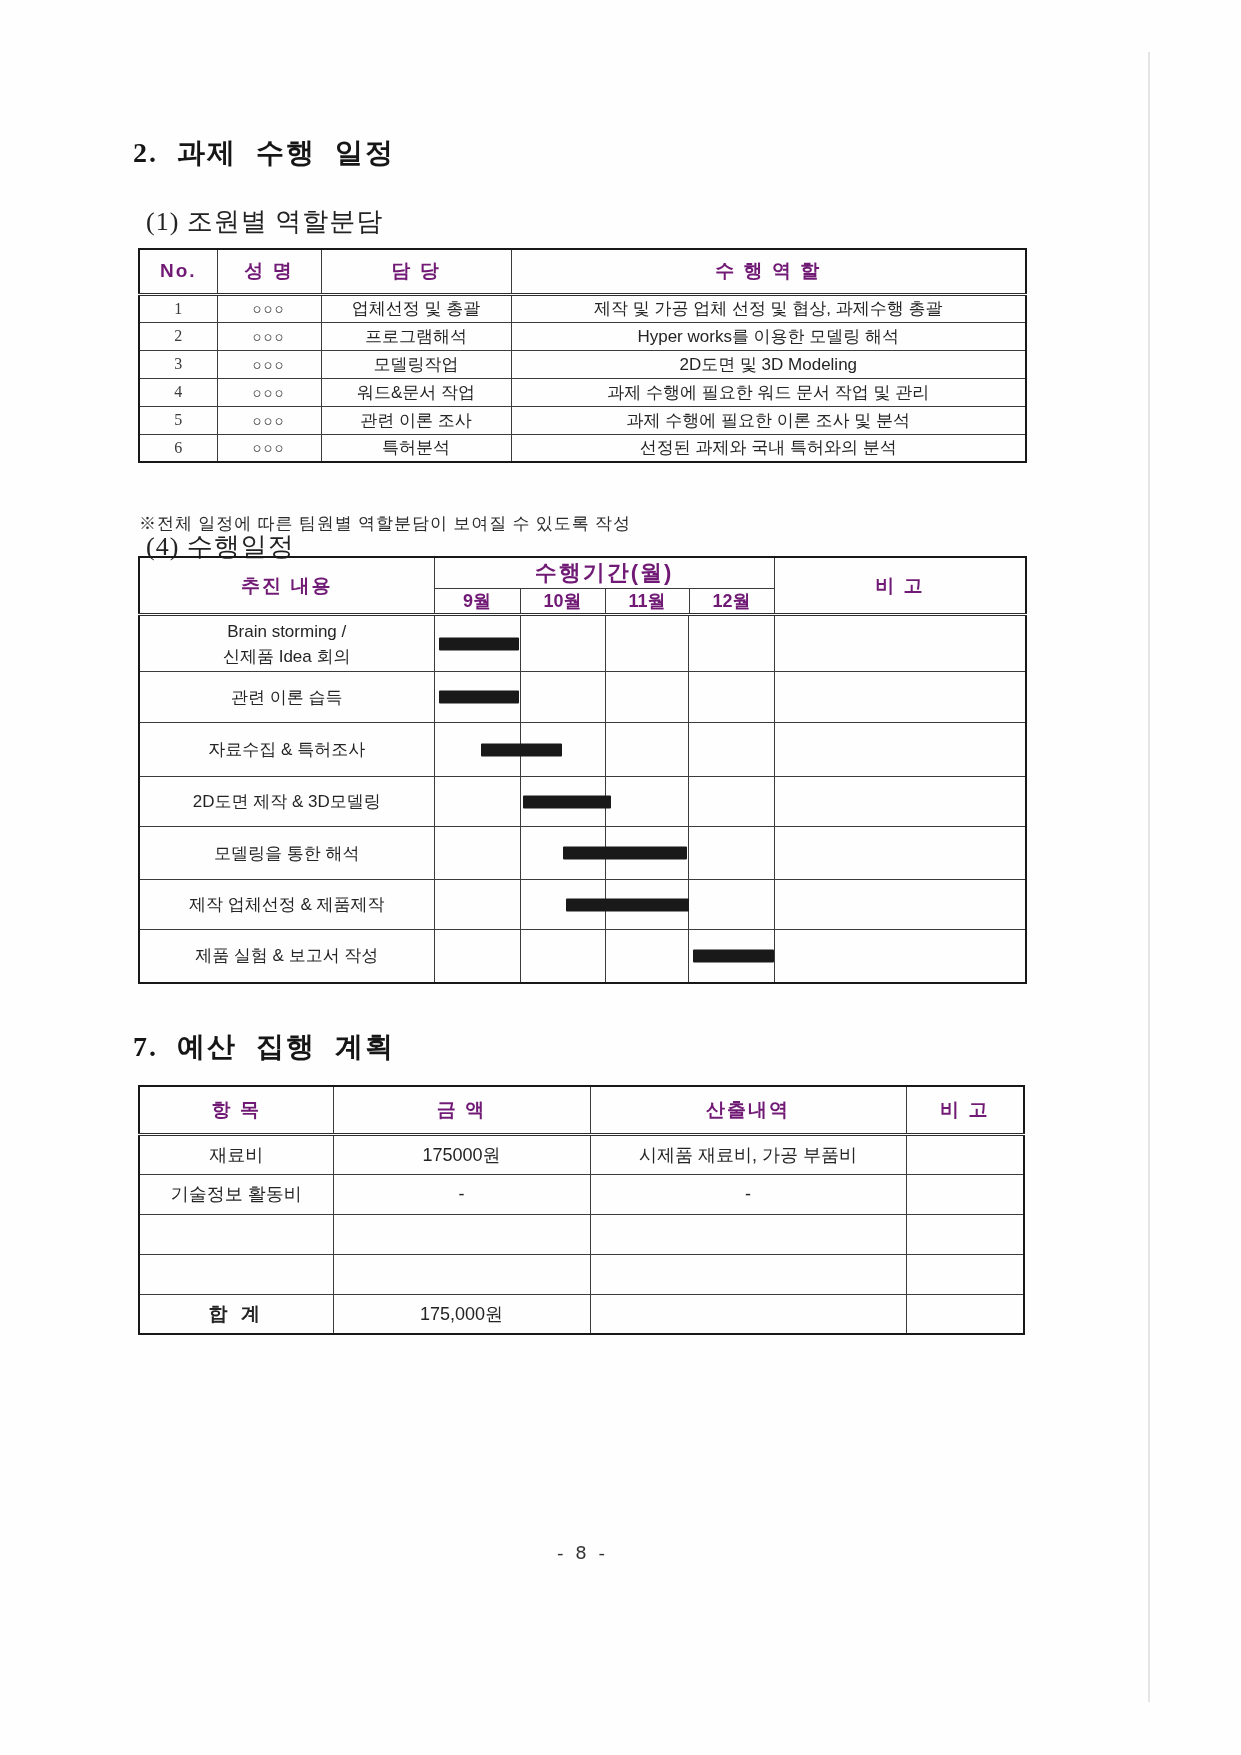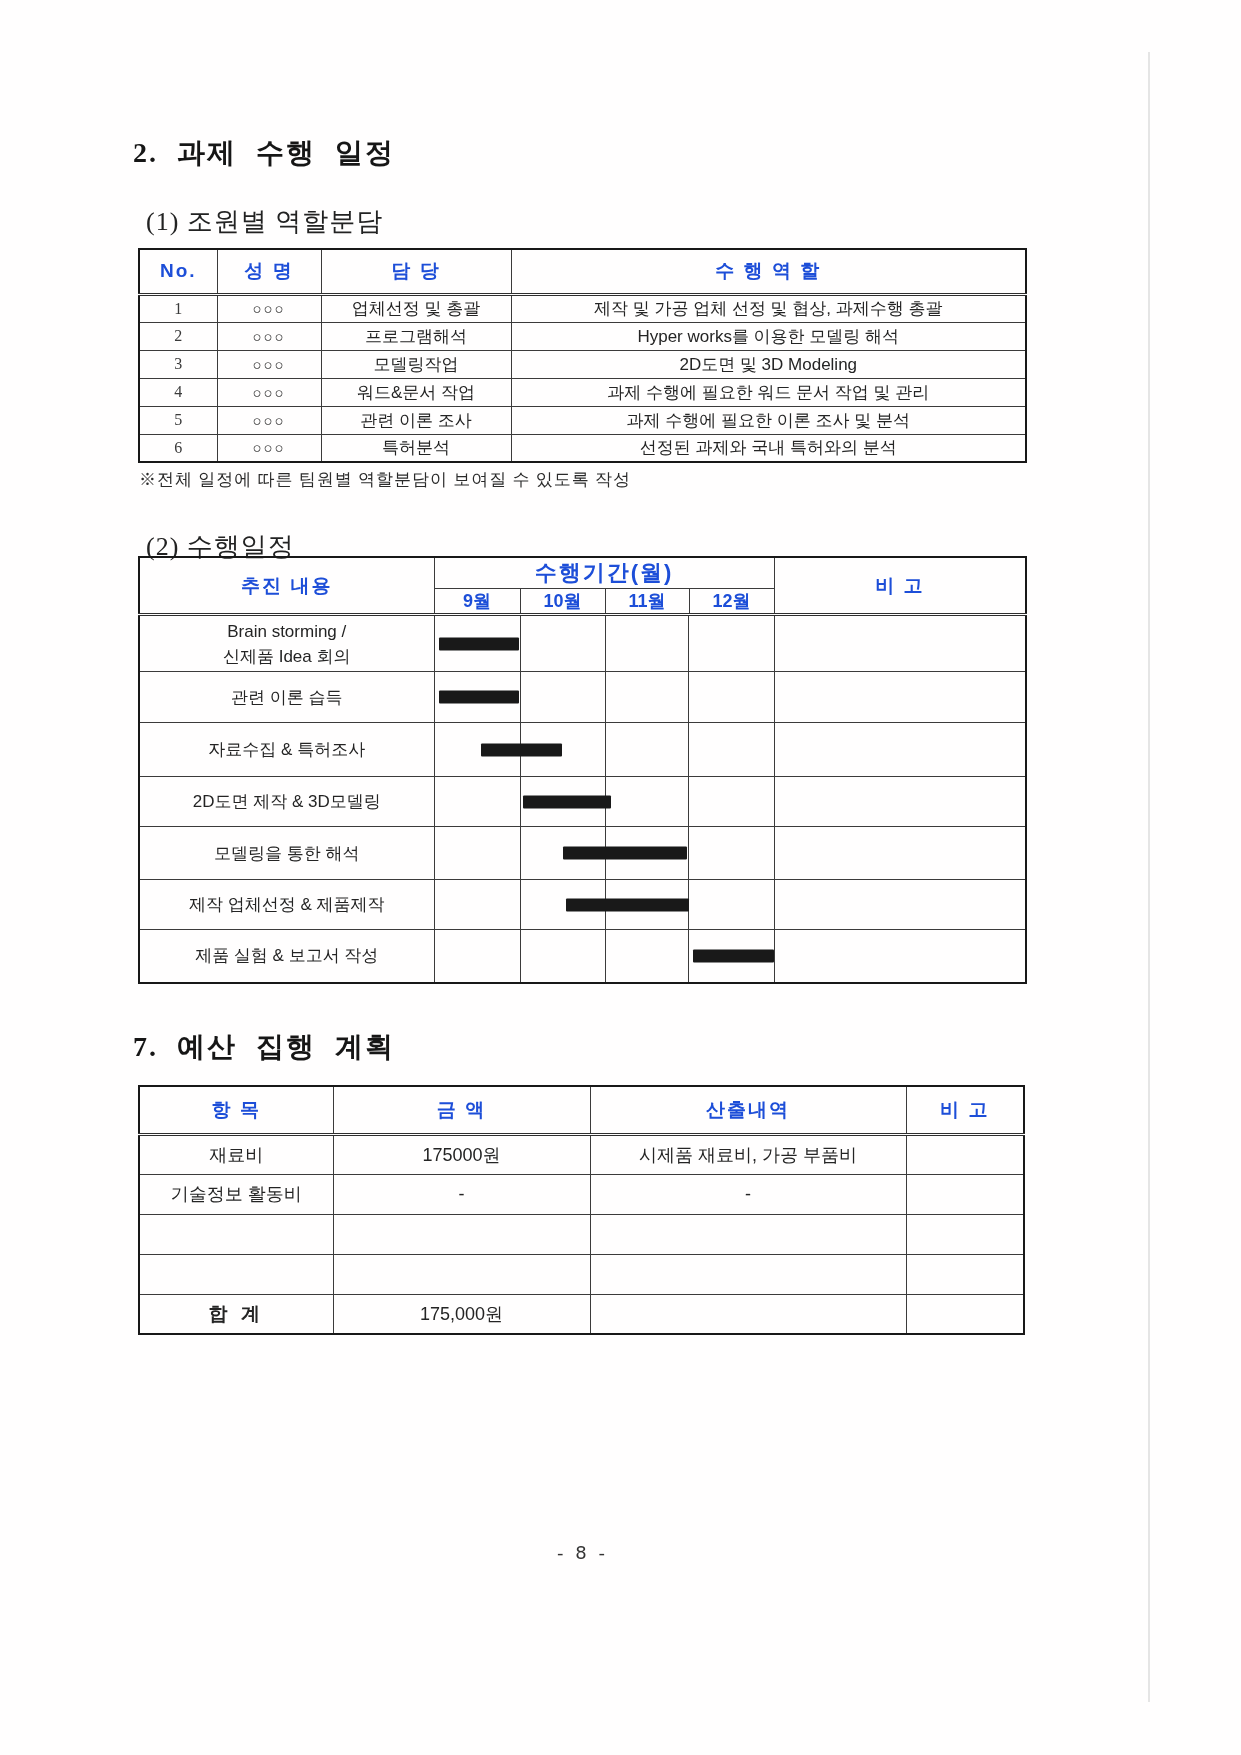--- a/index.html
+++ b/index.html
@@ -14,27 +14,27 @@
   .sec-title {
     position:absolute; font-family:"Liberation Serif", serif;
     font-size:28px; font-weight:700; letter-spacing:2px; word-spacing:10px; color:#161616;
   }
   .sub-title {
     position:absolute; font-family:"Liberation Serif", serif;
     font-size:26px; font-weight:400; letter-spacing:1px; color:#222;
   }
   .note-line {
     position:absolute; font-family:"Liberation Serif", serif;
-    font-size:17px; letter-spacing:1px; color:#2a2a2a;
+    font-size:17px; letter-spacing:1px; color:#2a2a2a;margin-top:44px;
   }
 
   table { position:absolute; border-collapse:collapse; table-layout:fixed; }
   th, td { border:1px solid #3b3b3b; vertical-align:middle; text-align:center; }
   .tbl { border:2.5px solid #181818; }
-  th { font-weight:700; font-size:19px; letter-spacing:2px; color:#1d4ed8; }
+  th { font-weight:700; font-size:19px; letter-spacing:2px; color:#701a75; }
   .dbl { border-bottom:3px double #2e2e2e !important; }
 
   
   .t-roles td { font-size:17px; }
   .t-roles .c-no  { font-family:"Liberation Serif", serif; font-size:16px; color:#3a3a3a; }
   .t-roles .c-name{ font-size:15px; letter-spacing:2px; color:#2e2e2e; }
 
   
   .t-gantt td { font-size:17px; }
   .t-gantt th.month { font-size:18px; letter-spacing:0; }
@@ -117,21 +117,21 @@
           <td class="c-no">6</td>
           <td class="c-name">○○○</td>
           <td class="c-duty">특허분석</td>
           <td class="c-role">선정된 과제와 국내 특허와의 분석</td>
         </tr>
       </tbody>
   </table>
 
   <div class="note-line" style="left:139px; top:468px;">※전체 일정에 따른 팀원별 역할분담이 보여질 수 있도록 작성</div>
 
-  <div class="sub-title" style="left:146px; top:529px;">(2) 수행일정</div>
+  <div class="sub-title" style="left:146px; top:529px;">(4) 수행일정</div>
 
   <table class="tbl t-gantt" style="left:138px; top:556px; width:887px;">
     <colgroup>
         <col style="width:295px">
         <col style="width:86px">
         <col style="width:85px">
         <col style="width:84px">
         <col style="width:85px">
         <col style="width:252px">
       </colgroup>

